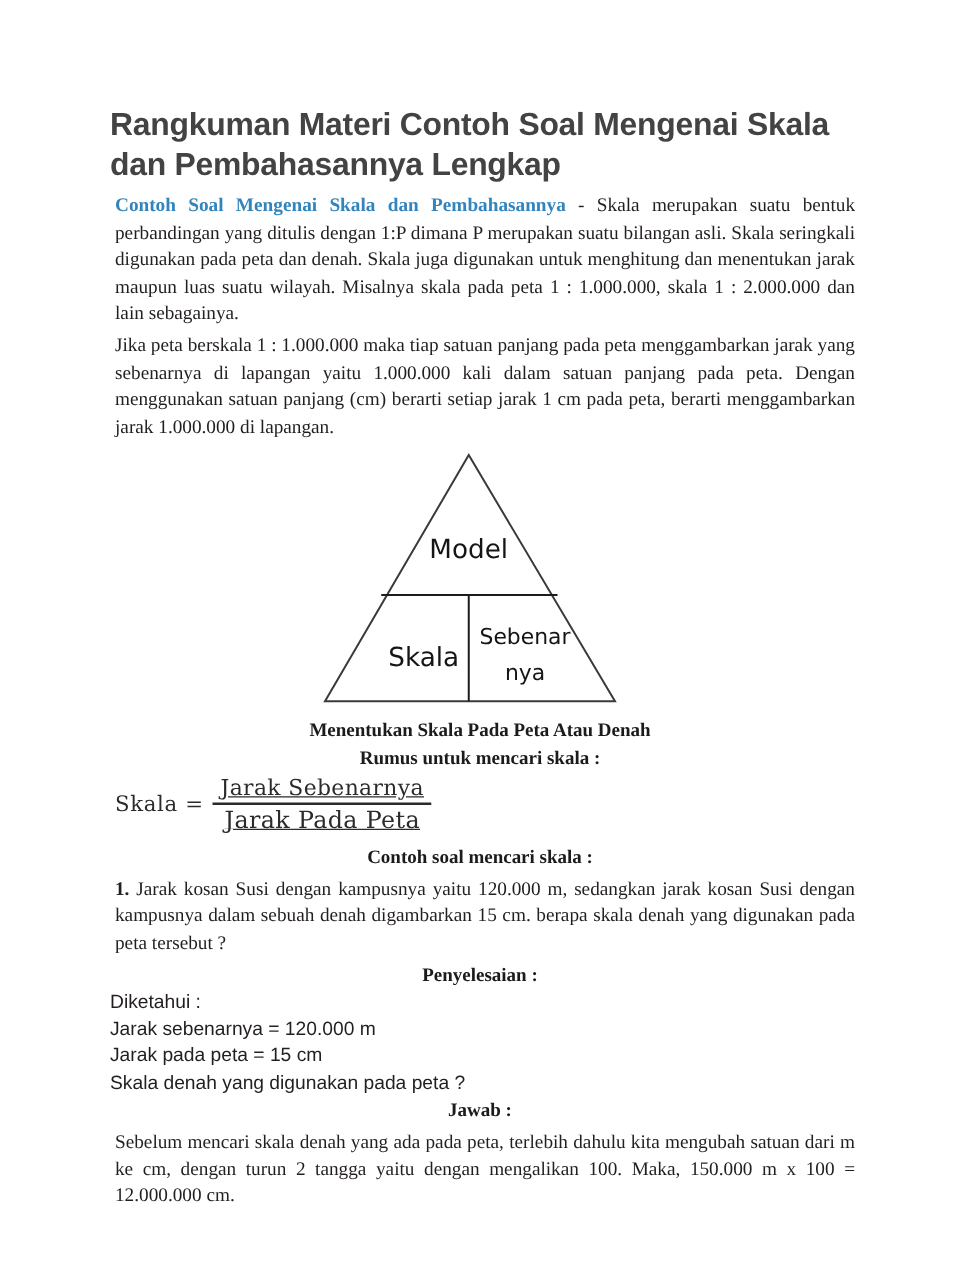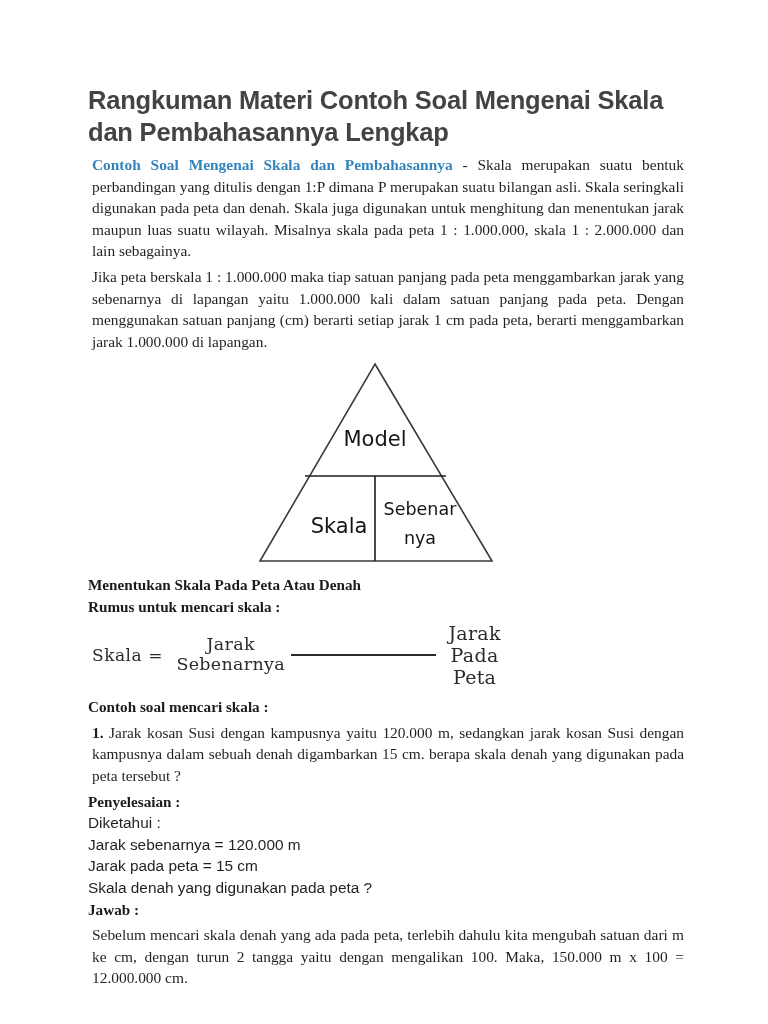--- a/index.html
+++ b/index.html
@@ -58,20 +58,21 @@
     font-weight: bold;
   }
 
   .sub-head {
     font-family: "Liberation Serif", serif;
     font-weight: bold;
     font-size: 15.2px;
     line-height: 21.5px;
     color: #1b1b1b;
     margin: 0;
+    text-align: center;
   }
 
   
   .diagram-wrap {
     position: relative;
     width: 592px;
     height: 216px;
     margin-top: 6px;
   }
   .triangle-svg {
@@ -103,23 +104,23 @@
     font-size: 17px;
     letter-spacing: 0.5px;
     padding-right: 4px;
   }
   .formula-eq {
     font-size: 17px;
     padding: 0 8px 0 2px;
   }
   .fraction {
     display: inline-flex;
-    flex-direction: row;
-    align-items: center;
+    flex-direction: column;
     text-align: center;
+    text-decoration: underline;
   }
   .frac-num {
     font-size: 17.5px;
     padding: 0 6px 1px 6px;
     letter-spacing: 0.3px;
   }
   .frac-bar {
     width: 100%;
     height: 2px;
     background: #2b2b2b;

